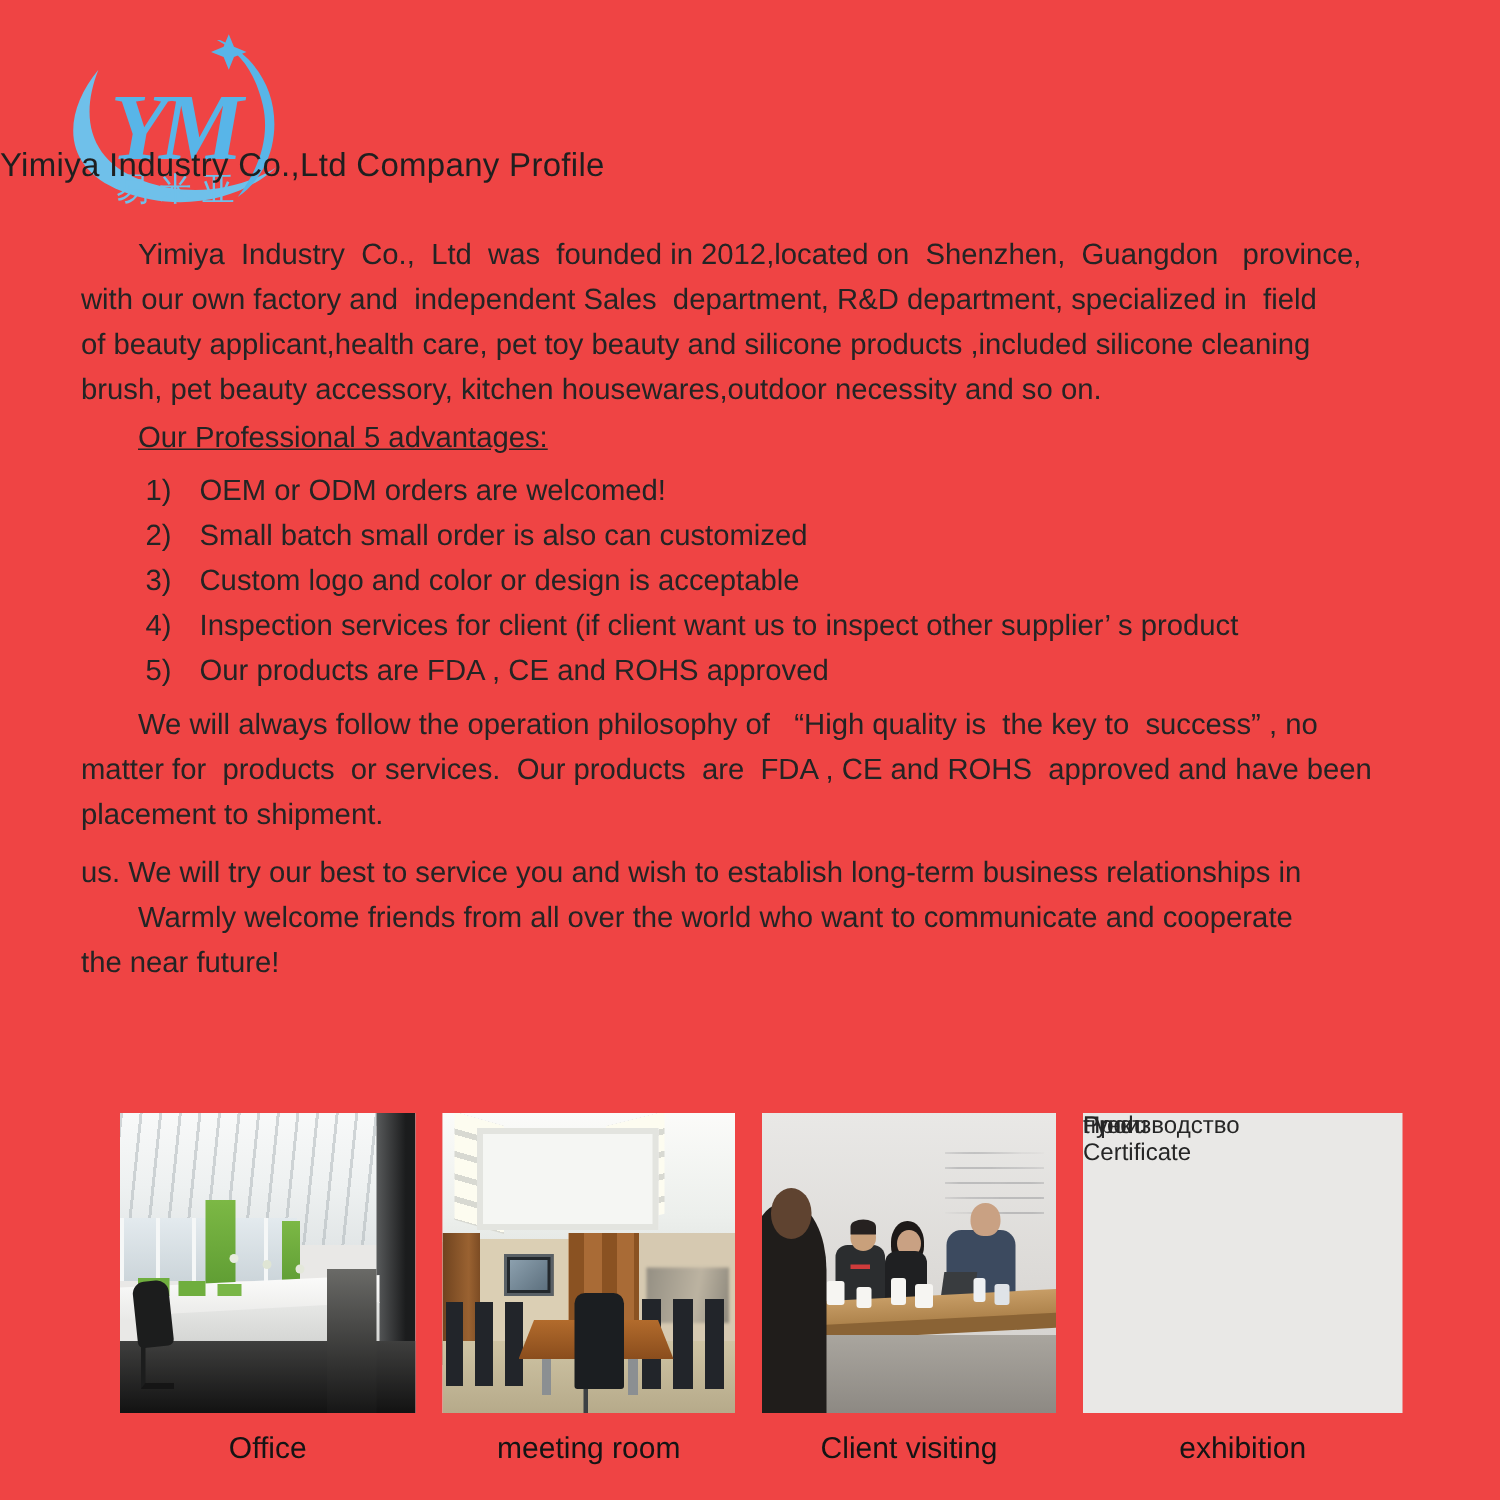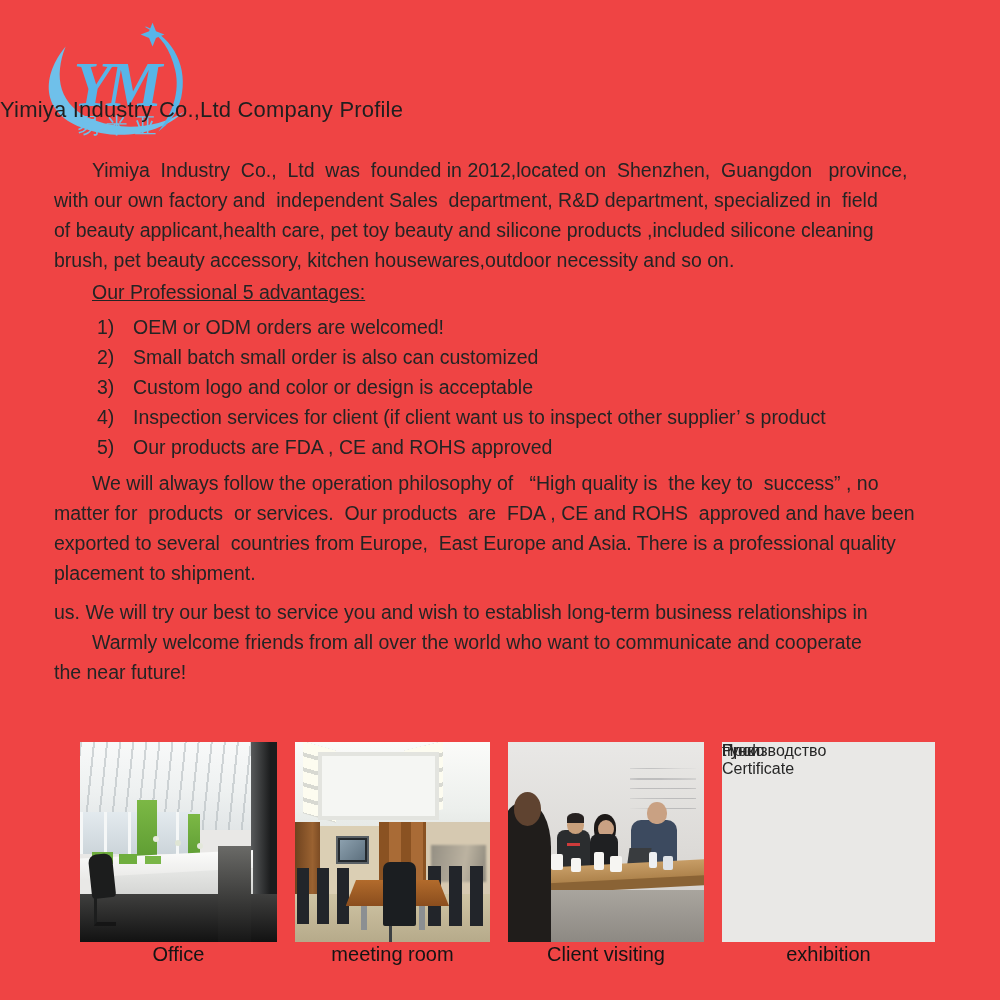--- a/index.html
+++ b/index.html
@@ -20,21 +20,21 @@
   .adv-heading{margin-top:2px;text-decoration:underline;}
   .adv-list{list-style:none;margin:5px 0 0 0;padding:0 0 0 43px;}
   .adv-list li{display:flex;line-height:30px;}
   .adv-list .num{width:36px;flex:0 0 36px;}
   .p-phil{margin-top:6px;}
   .p-welcome{margin-top:9px;}
 
   
   .gallery{position:absolute;left:80px;top:742px;width:855px;display:flex;gap:18px;}
   figure{margin:0;}
-  figcaption{text-align:center;margin-top:1px;font-size:20px;color:#141414;}
+  figcaption{text-align:center;margin-top:13px;font-size:20px;color:#141414;}
   .ph{position:relative;height:200px;overflow:hidden;background:#e9e8e6;}
   .ph *{position:absolute;}
   .ph1{width:197px;} .ph2{width:195px;} .ph3{width:196px;} .ph4{width:213px;}
 
   
   .of-ceil{left:0;top:0;width:88%;height:44%;
     background:linear-gradient(180deg,#f8f9f9 0%,#eef1f1 55%,#e2e6e7 100%);}
   .of-ceil:before{content:"";position:absolute;inset:0;
     background:repeating-linear-gradient(96deg,rgba(170,178,182,.5) 0 2px,transparent 2px 13px);}
   .of-wallr{right:0;top:0;width:13%;height:100%;
@@ -236,21 +236,20 @@
       </li>
       <li>
         <span class="num">5)</span>
         <span class="txt">Our products are FDA , CE and ROHS approved</span>
       </li>
     </ol>
 
     <div class="para p-phil">
       <div class="line indent">We will always follow the operation philosophy of   “High quality is  the key to  success” , no</div>
       <div class="line">matter for  products  or services.  Our products  are  FDA , CE and ROHS  approved and have been</div>
-      <div class="line">exported to several  countries from Europe,  East Europe and Asia. There is a professional quality</div>
       <div class="line">placement to shipment.</div>
     </div>
 
     <div class="para p-welcome">
       <div class="line">us. We will try our best to service you and wish to establish long-term business relationships in</div>
       <div class="line indent">Warmly welcome friends from all over the world who want to communicate and cooperate</div>
       <div class="line">the near future!</div>
     </div>
   </div>
 

